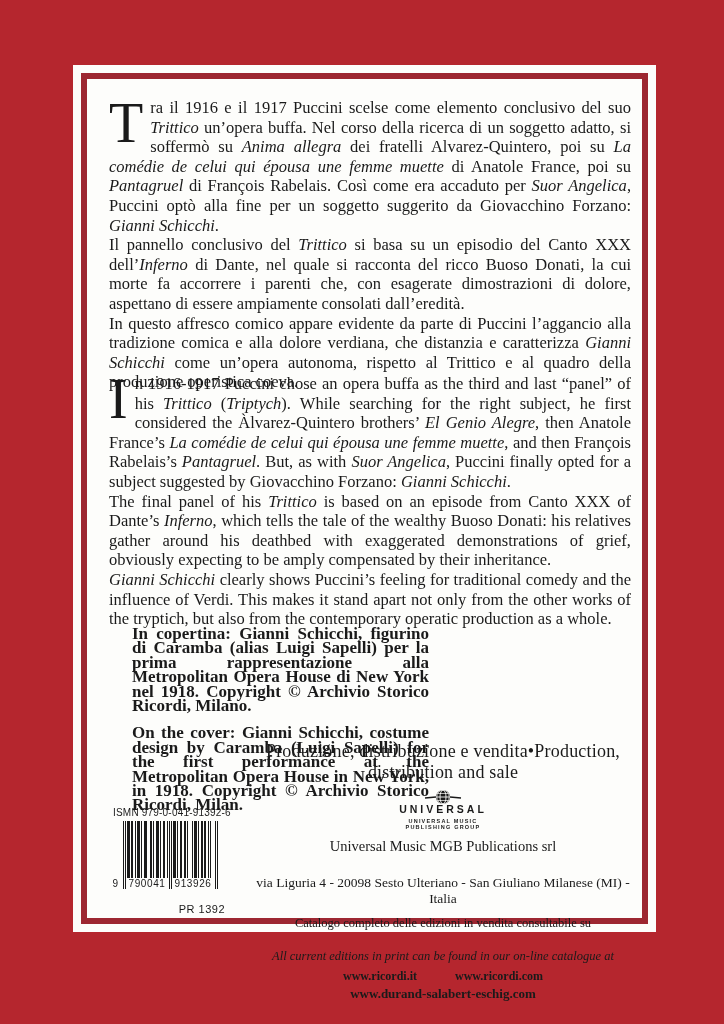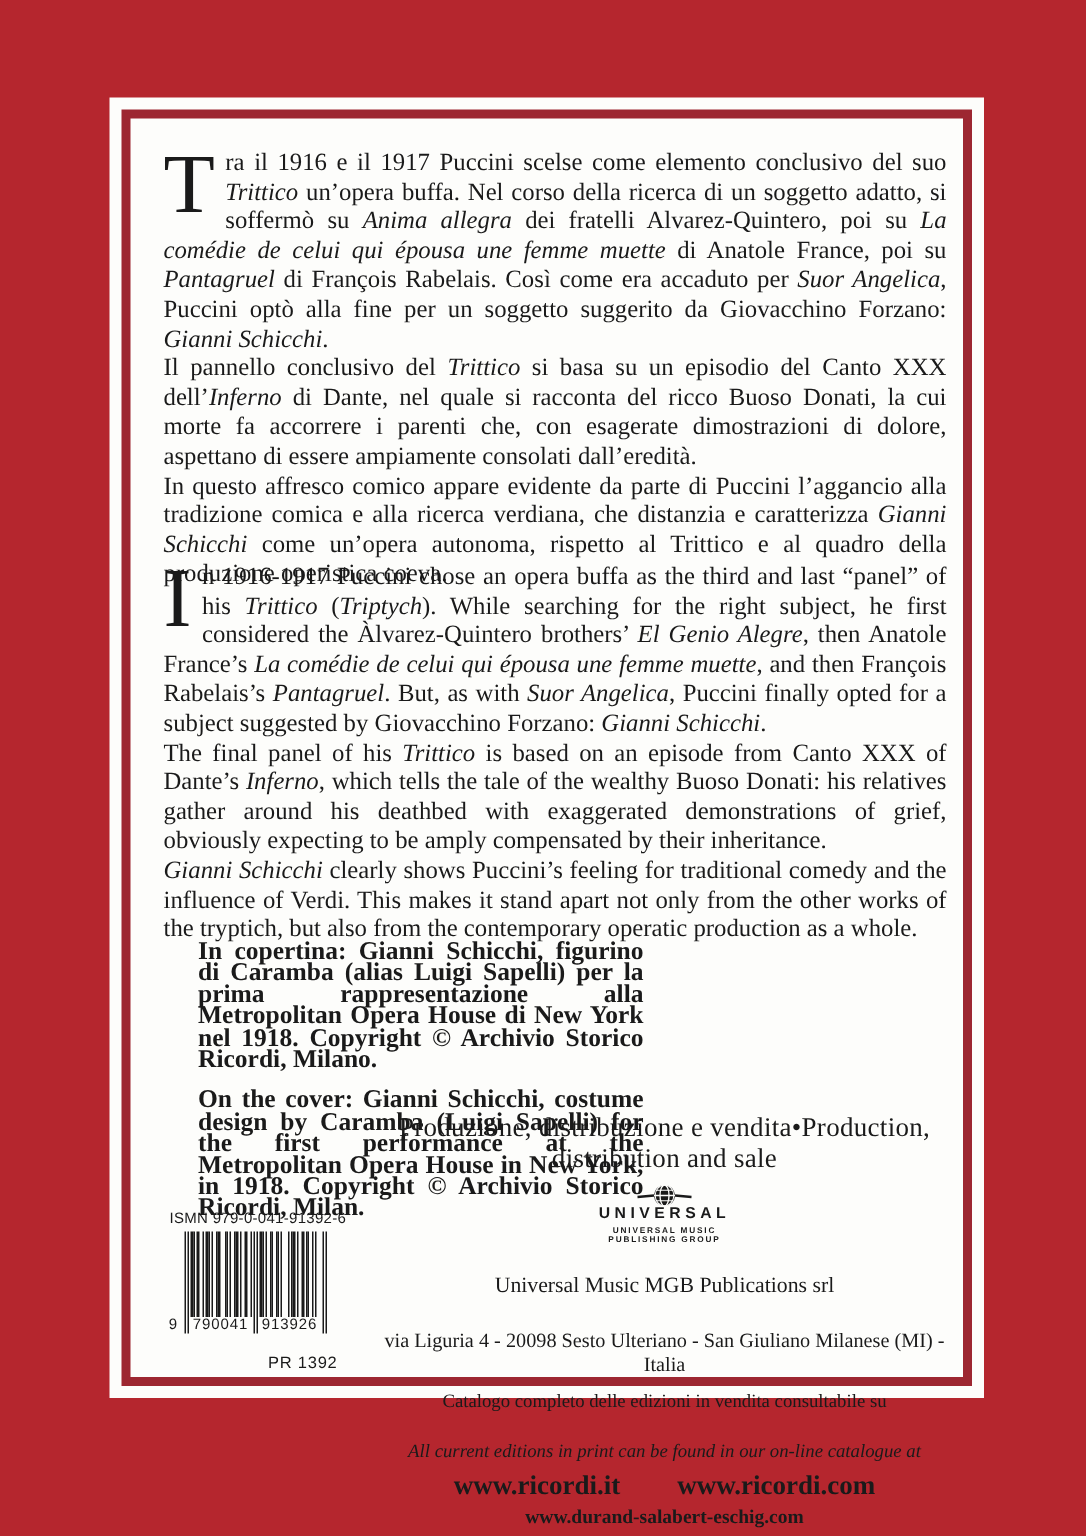--- a/index.html
+++ b/index.html
@@ -20,25 +20,25 @@
 
   .captions{width:297px;font-size:17px;line-height:14.4px;font-weight:bold;}
   .captions p{margin:0 0 13px 0;text-align:justify;}
 
   .footer-block{width:392px;text-align:center;}
   .sale-line{font-size:18px;letter-spacing:.2px;}
   .logo{margin-top:6px;line-height:1;}
   .logo svg{display:block;margin:0 auto -1px auto;}
   .logo-word{font-family:"Liberation Sans",sans-serif;font-weight:bold;font-size:10.5px;letter-spacing:3px;}
   .logo-sub{font-family:"Liberation Sans",sans-serif;font-weight:bold;font-size:5.5px;letter-spacing:1.2px;line-height:6.8px;margin-top:3px;}
-  .publisher{font-size:14.5px;margin-top:18px;}
+  .publisher{font-size:14.5px;margin-top:7px;}
   .address{font-size:13.5px;margin-top:20px;}
   .catalog-it{font-size:12.5px;margin-top:9px;}
   .catalog-en{font-size:12.5px;font-style:italic;margin-top:18px;}
-  .urls-row{display:flex;justify-content:center;gap:38px;font-weight:bold;font-size:18px;margin-top:5px;}
+  .urls-row{display:flex;justify-content:center;gap:38px;font-weight:bold;font-size:12px;margin-top:5px;}
   .url-durand{font-weight:bold;font-size:13px;margin-top:2px;}
 
   .barcode-block{width:114px;font-family:"Liberation Sans",sans-serif;text-align:center;}
   .ismn{font-size:10px;letter-spacing:.2px;white-space:nowrap;margin-top:40px;}
   .bc-bars{position:relative;display:flex;align-items:flex-start;width:95px;height:70px;margin:3px auto 0 auto;}
   .bc-bars span{flex:0 0 1px;height:57px;font-style:normal;}
   .bc-bars span.bar{background:var(--ink,#1A1A1A);}
   .bc-bars span.long{height:68px;}
   .bc-digits{position:absolute;top:57px;left:0;width:95px;height:12px;font-size:10px;}
   .bc-digits b{position:absolute;font-weight:normal;letter-spacing:.6px;}
@@ -51,21 +51,21 @@
 <body>
 
 <div class="cover">
   <div class="stripe">
     <div class="lineframe">
       <div class="interior">
 
         <div class="block body-text" style="left:22px;top:19px;">
           <p><span class="dropcap">T</span><span><span>ra il 1916 e il 1917 Puccini scelse come elemento conclusivo del suo </span><i>Trittico</i><span> un’opera buffa. Nel corso della ricerca di un soggetto adatto, si soffermò su </span><i>Anima allegra</i><span> dei fratelli Alvarez-Quintero, poi su </span><i>La comédie de celui qui épousa une femme muette</i><span> di Anatole France, poi su </span><i>Pantagruel</i><span> di François Rabelais. Così come era accaduto per </span><i>Suor Angelica</i><span>, Puccini optò alla fine per un soggetto suggerito da Giovacchino Forzano: </span><i>Gianni Schicchi</i><span>.</span></span></p>
           <p><span>Il pannello conclusivo del </span><i>Trittico</i><span> si basa su un episodio del Canto XXX dell’</span><i>Inferno</i><span> di Dante, nel quale si racconta del ricco Buoso Donati, la cui morte fa accorrere i parenti che, con esagerate dimostrazioni di dolore, aspettano di essere ampiamente consolati dall’eredità.</span></p>
-          <p><span>In questo affresco comico appare evidente da parte di Puccini l’aggancio alla tradizione comica e alla ricerca verdiana, che distanzia e caratterizza </span><i>Gianni Schicchi</i><span> come un’opera autonoma, rispetto al Trittico e al quadro della produzione operistica coeva.</span></p>
+          <p><span>In questo affresco comico appare evidente da parte di Puccini l’aggancio alla tradizione comica e alla dolore verdiana, che distanzia e caratterizza </span><i>Gianni Schicchi</i><span> come un’opera autonoma, rispetto al Trittico e al quadro della produzione operistica coeva.</span></p>
         </div>
 
         <div class="block body-text" style="left:22px;top:295px;">
           <p><span class="dropcap">I</span><span><span>n 1916-1917 Puccini chose an opera buffa as the third and last “panel” of his </span><i>Trittico</i><span> (</span><i>Triptych</i><span>). While searching for the right subject, he first considered the Àlvarez-Quintero brothers’ </span><i>El Genio Alegre</i><span>, then Anatole France’s </span><i>La comédie de celui qui épousa une femme muette</i><span>, and then François Rabelais’s </span><i>Pantagruel</i><span>. But, as with </span><i>Suor Angelica</i><span>, Puccini finally opted for a subject suggested by Giovacchino Forzano: </span><i>Gianni Schicchi</i><span>.</span></span></p>
           <p><span>The final panel of his </span><i>Trittico</i><span> is based on an episode from Canto XXX of Dante’s </span><i>Inferno</i><span>, which tells the tale of the wealthy Buoso Donati: his relatives gather around his deathbed with exaggerated demonstrations of grief, obviously expecting to be amply compensated by their inheritance.</span></p>
           <p><i>Gianni Schicchi</i><span> clearly shows Puccini’s feeling for traditional comedy and the influence of Verdi. This makes it stand apart not only from the other works of the tryptich, but also from the contemporary operatic production as a whole.</span></p>
         </div>
 
         <div class="block captions" style="left:45px;top:548px;">
           <p>In copertina: Gianni Schicchi, figurino di Caramba (alias Luigi Sapelli) per la prima rappresentazione alla Metropolitan Opera House di New York nel 1918. Copyright © Archivio Storico Ricordi, Milano.</p>

